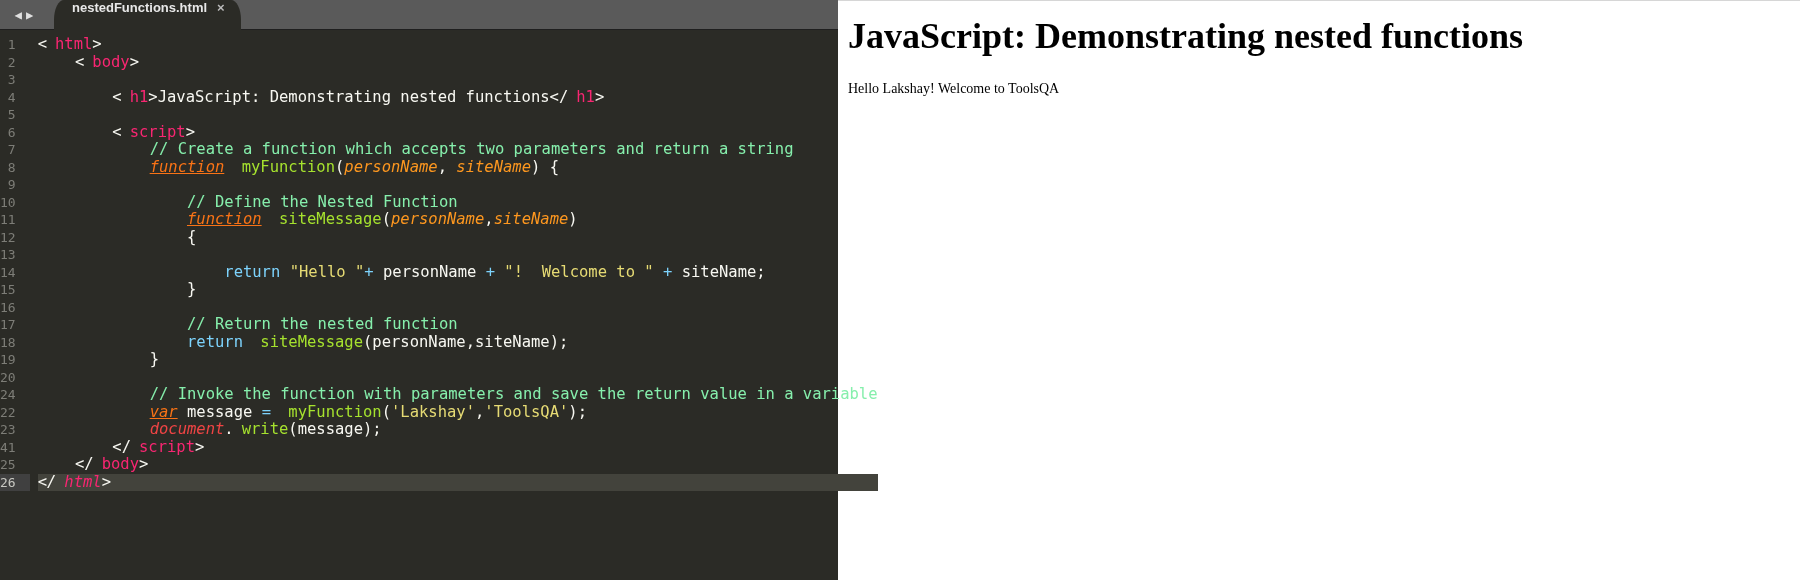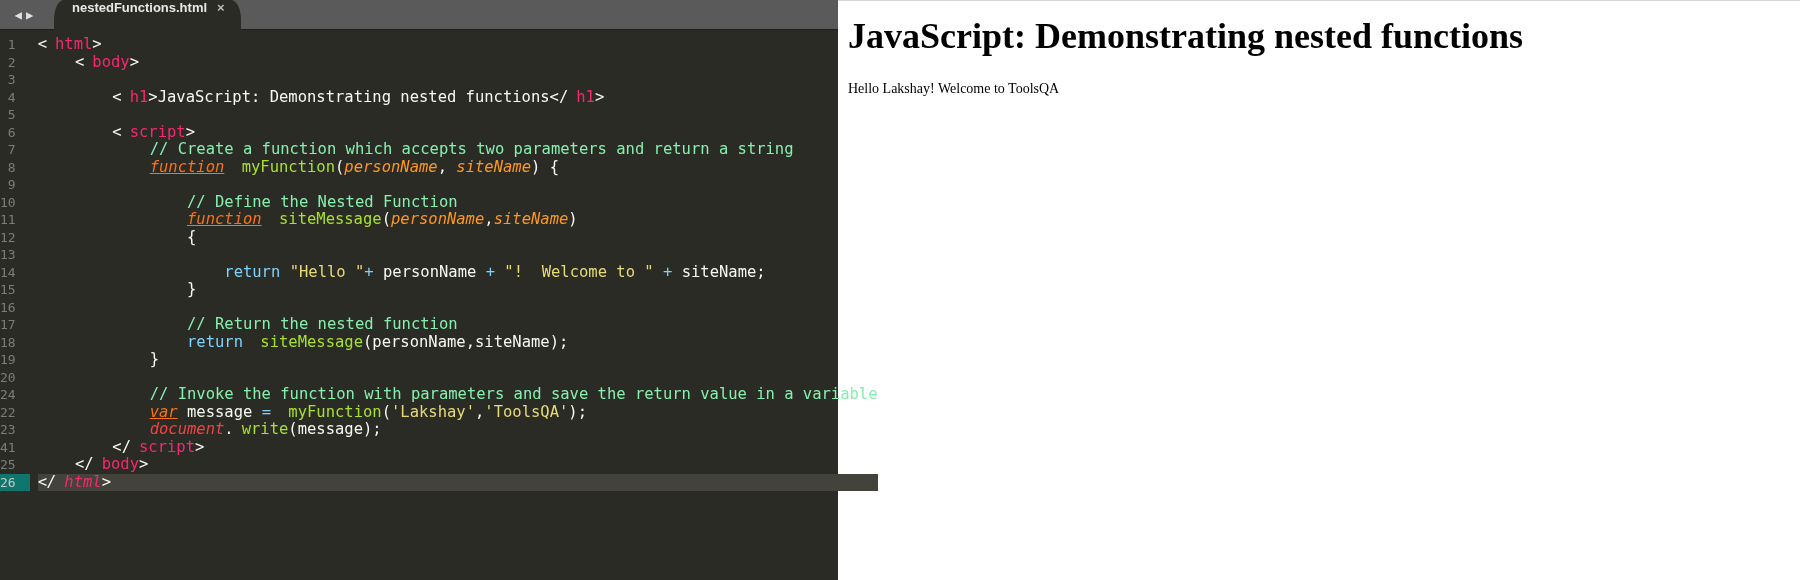--- a/index.html
+++ b/index.html
@@ -36,21 +36,21 @@
     font-weight: bold;
   }
   .tab .close { color: #bbb; font-size: 13px; cursor: pointer; }
   .editor-body { display: flex; flex: 1; font-size: 15.5px; line-height: 17.5px; }
   .gutter {
     width: 50px; padding-top: 6px; text-align: right;
     color: #7d7d77; background: #2b2b26;
     user-select: none; font-size: 13px;
   }
   .gutter .ln { padding-right: 14px; height: 17.5px; }
-  .gutter .ln.active { background: #0f766e; color: #c8c8c2; }
+  .gutter .ln.active { background: #404040; color: #c8c8c2; }
   .code {
     flex: 1; padding: 6px 0 0 8px; color: #f8f8f2;
     white-space: pre; font-size: 15.5px;
   }
   .code-line { height: 17.5px; }
   .code-line.active { background: #43433c; font-style: italic; }
 
   
   .tag   { color: #f92672; margin-left: 8px; }
   .angle { color: #f8f8f2; }

